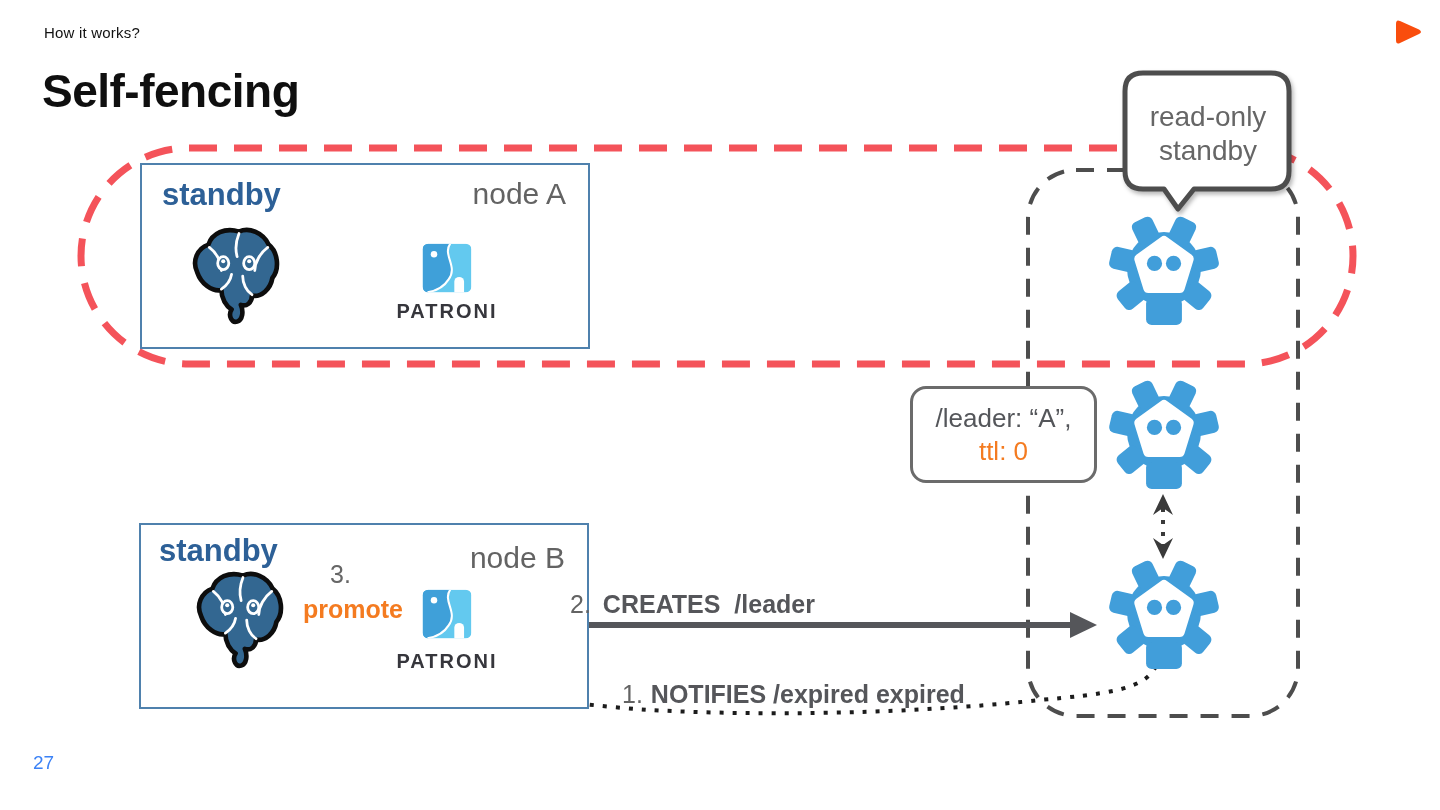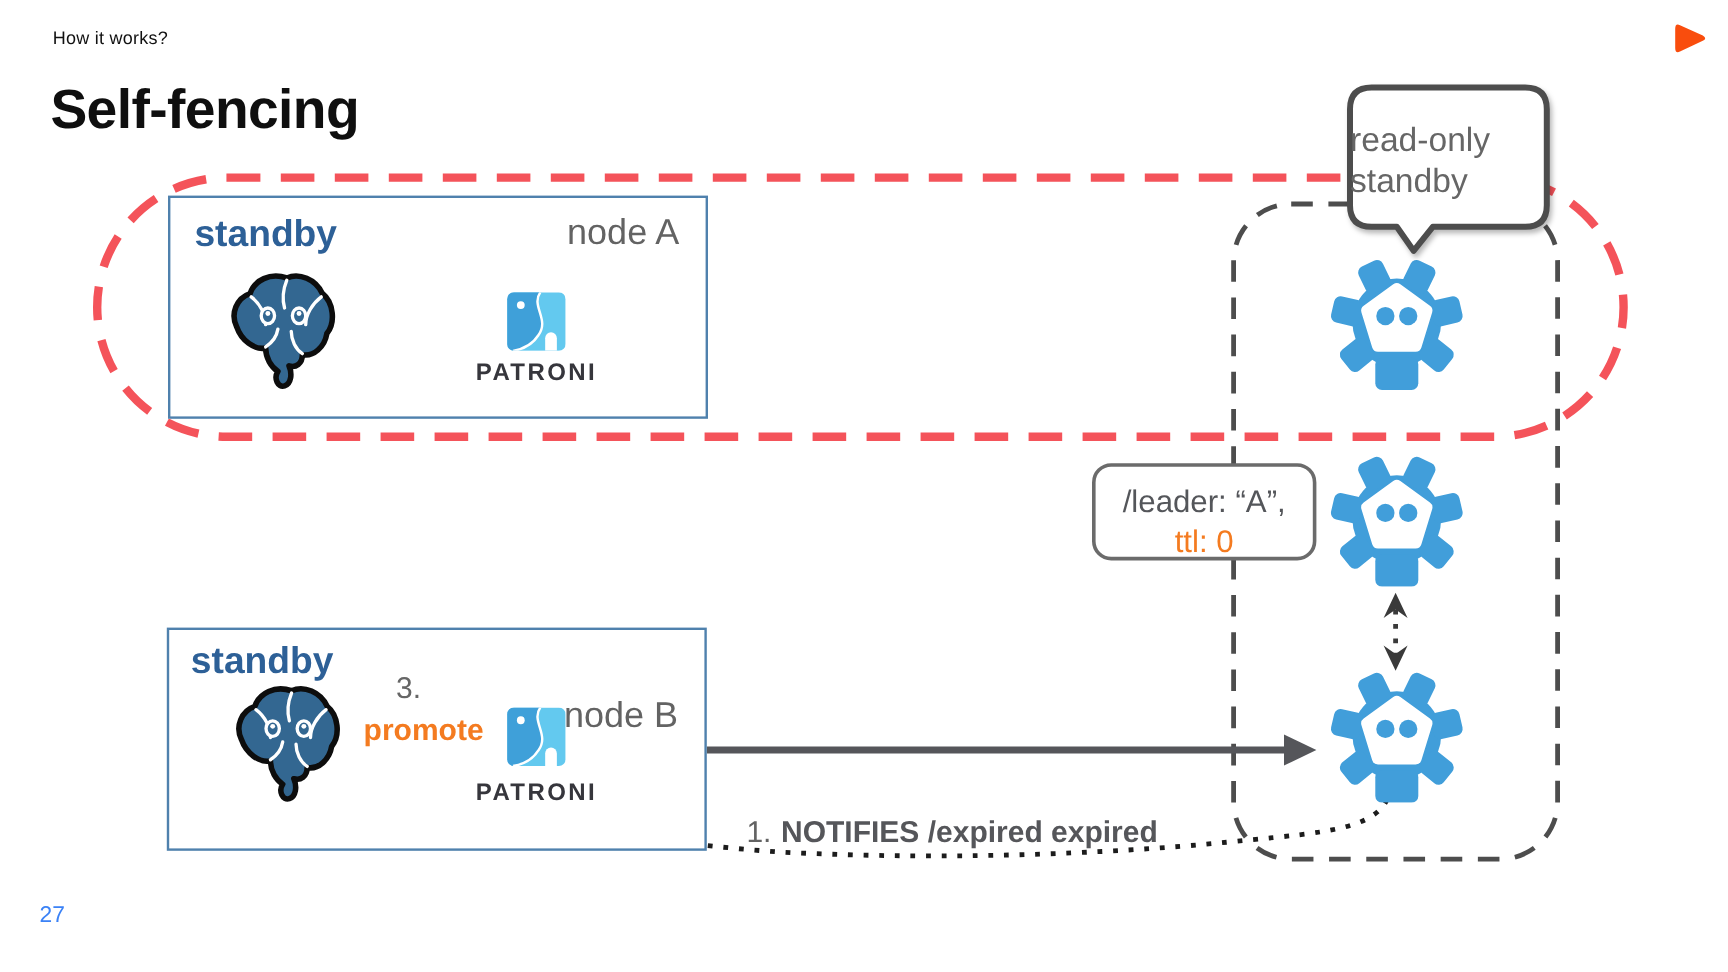--- a/index.html
+++ b/index.html
@@ -25,26 +25,26 @@
   .node-box-a{left:140px;top:163px;}
   .node-box-b{left:139px;top:523px;}
   .standby-label{font-size:31px;font-weight:bold;color:#2d6097;position:absolute;}
   .node-name{font-size:30px;color:#636363;position:absolute;}
   .patroni-wordmark{
     position:absolute;font-size:20px;font-weight:bold;color:#36363c;letter-spacing:2px;text-align:center;width:120px;
   }
   
   .bubble-svg{left:1118px;top:68px;width:186px;height:152px;filter:drop-shadow(2px 3px 2px rgba(0,0,0,.28));}
   .bubble-text{
-    left:1125px;top:100px;width:166px;z-index:4;
+    left:1125px;top:100px;width:166px;text-align:center;z-index:4;
     font-size:28px;line-height:34px;color:#666;
   }
   
   .leader-box{
-    left:910px;top:386px;width:187px;height:81px;background:#fff;border:3px solid #6b6b6b;border-radius:16px;
+    left:910px;top:386px;width:187px;height:97px;background:#fff;border:3px solid #6b6b6b;border-radius:16px;
     box-sizing:border-box;text-align:center;padding-top:13px;
   }
   .leader-line1{font-size:26px;color:#54565a;line-height:32px;}
   .leader-line2{font-size:26px;color:#f47b20;line-height:34px;}
   
   .step-label{white-space:pre;}
   .step-num{color:#636363;font-weight:normal;}
   .step-creates{left:570px;top:590px;font-size:25px;color:#55565a;z-index:2;}
   .step-creates b{margin-left:12px;}
   .step-notifies{left:622px;top:680px;font-size:25px;color:#55565a;z-index:2;}
@@ -158,32 +158,33 @@
   <svg class="abs elephant elephant-a z2">
       <use href="#sym-elephant"></use>
     </svg>
   <svg class="abs patroni-logo patroni-a z2">
       <use href="#sym-patroni"></use>
     </svg>
   <div class="abs patroni-wordmark z2" style="left:387px;top:300px;">PATRONI</div>
 
   <div class="abs node-box node-box-b z2">
     <div class="standby-label" style="left:18px;top:8px;">standby</div>
-    <div class="node-name" style="right:22px;top:16px;margin-top:39px;">node B</div>
+    <div class="node-name" style="right:22px;top:16px;">node B</div>
   </div>
   <svg class="abs elephant elephant-b z2">
       <use href="#sym-elephant"></use>
     </svg>
   <svg class="abs patroni-logo patroni-b z2">
       <use href="#sym-patroni"></use>
     </svg>
   <div class="abs patroni-wordmark z2" style="left:387px;top:650px;">PATRONI</div>
 
   <div class="abs step-three">3.</div>
   <div class="abs promote-label">promote</div>
+  <div class="abs step-creates"><span class="step-num">2.</span><b class="step-label">CREATES  /leader</b></div>
   <div class="abs step-notifies"><span class="step-num">1.</span><b class="step-label">NOTIFIES /expired expired</b></div>
 
   <svg class="abs gear gear-1 z2">
       <use href="#sym-etcd"></use>
     </svg>
   <svg class="abs gear gear-2 z2">
       <use href="#sym-etcd"></use>
     </svg>
   <svg class="abs gear gear-3 z2">
       <use href="#sym-etcd"></use>

